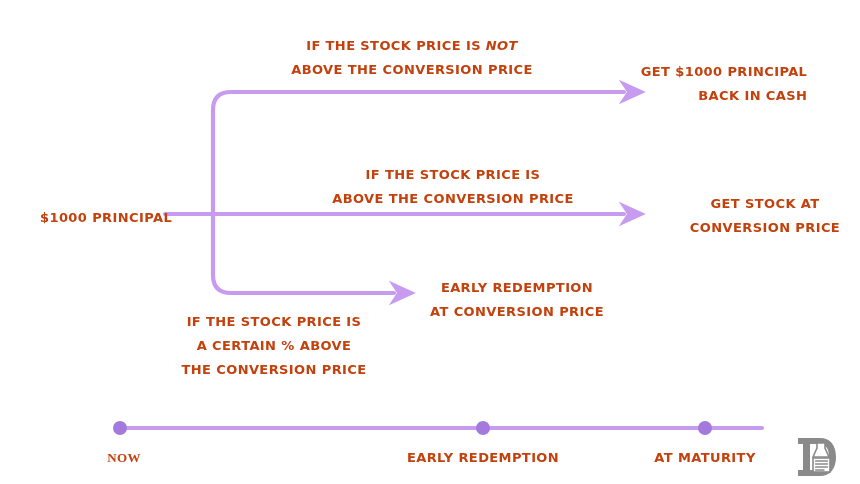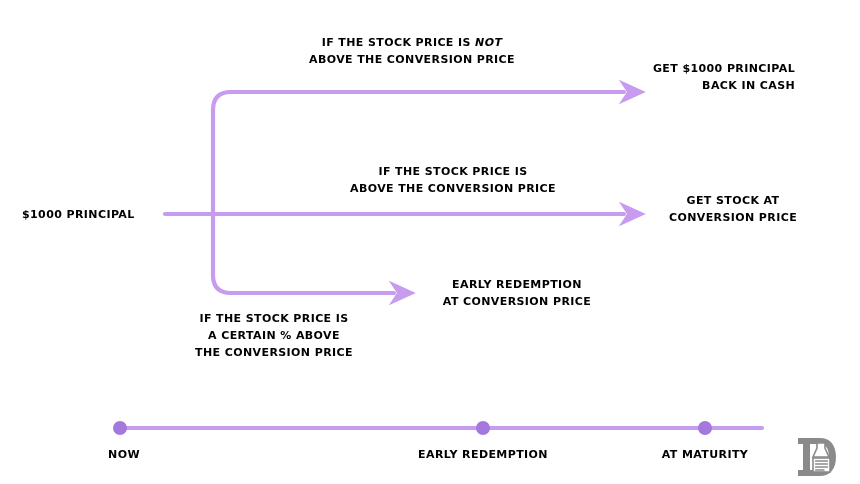--- a/index.html
+++ b/index.html
@@ -17,29 +17,29 @@
   #canvas {
     position: absolute;
     left: 0; top: 0;
     width: 860px;
     height: 484px;
   }
   .dgm-text {
     position: absolute;
     font-family: "DejaVu Sans", sans-serif;
     font-weight: bold;
-    font-size: 11px;
-    line-height: 17px;
+    font-size: 13px;
+    line-height: 24px;
     letter-spacing: 0.4px;
-    color: #000000;
+    color: #c2410c;
     white-space: pre;
     text-transform: uppercase;
   }
   .center { text-align: center; transform: translateX(-50%); }
-  .left   { text-align: left; }
+  .left   { text-align: left; margin-left: 18px; }
   .italic-word { font-style: italic; }
 
   #svg-layer { position: absolute; left: 0; top: 0; }
 
   #logo {
     position: absolute;
     left: 794px;
     top: 434px;
     width: 46px;
     height: 46px;
@@ -75,31 +75,31 @@
 
   <div class="dgm-text center" style="left:412px; top:34px;"><span>IF THE STOCK PRICE IS </span><span class="italic-word">NOT</span>
 <span>ABOVE THE CONVERSION PRICE</span></div>
 
   <div class="dgm-text center" style="left:724px; top:60px;text-align:right;"><span>GET $1000 PRINCIPAL</span>
 <span>BACK IN CASH</span></div>
 
   <div class="dgm-text center" style="left:412px; top:163px;margin-left:41px;"><span>IF THE STOCK PRICE IS</span>
 <span>ABOVE THE CONVERSION PRICE</span></div>
 
-  <div class="dgm-text center" style="left:733px; top:192px;"><span>GET STOCK AT</span>
+  <div class="dgm-text center" style="left:765px; top:192px;"><span>GET STOCK AT</span>
 <span>CONVERSION PRICE</span></div>
 
   <div class="dgm-text center" style="left:274px; top:310px;"><span>IF THE STOCK PRICE IS</span>
 <span>A CERTAIN % ABOVE</span>
 <span>THE CONVERSION PRICE</span></div>
 
   <div class="dgm-text center" style="left:517px; top:276px;"><span>EARLY REDEMPTION</span>
 <span>AT CONVERSION PRICE</span></div>
 
-  <div class="dgm-text center" style="left:124px; top:446px;">NOW</div>
+  <div class="dgm-text center" style="left:124px; top:446px;font-family:Liberation Serif, serif;">NOW</div>
   <div class="dgm-text center" style="left:483px; top:446px;">EARLY REDEMPTION</div>
   <div class="dgm-text center" style="left:705px; top:446px;">AT MATURITY</div>
 
   <svg id="logo" viewBox="0 0 46 46">
     <g fill="#8a8a8a">
       <path d="M4,4 L26,4 C36,4 42,11 42,23 C42,35 36,42 26,42 L4,42 L4,36 L9,36 L9,10 L4,10 Z
                M16,10 L16,36 L25,36 C32,36 35,31 35,23 C35,15 32,10 25,10 Z"></path>
     </g>
     <g fill="#ffffff" stroke="#8a8a8a" stroke-width="1.6">
       <path d="M23,9 L31,9 L31,14 L35,23 L19,23 L23,14 Z"></path>

